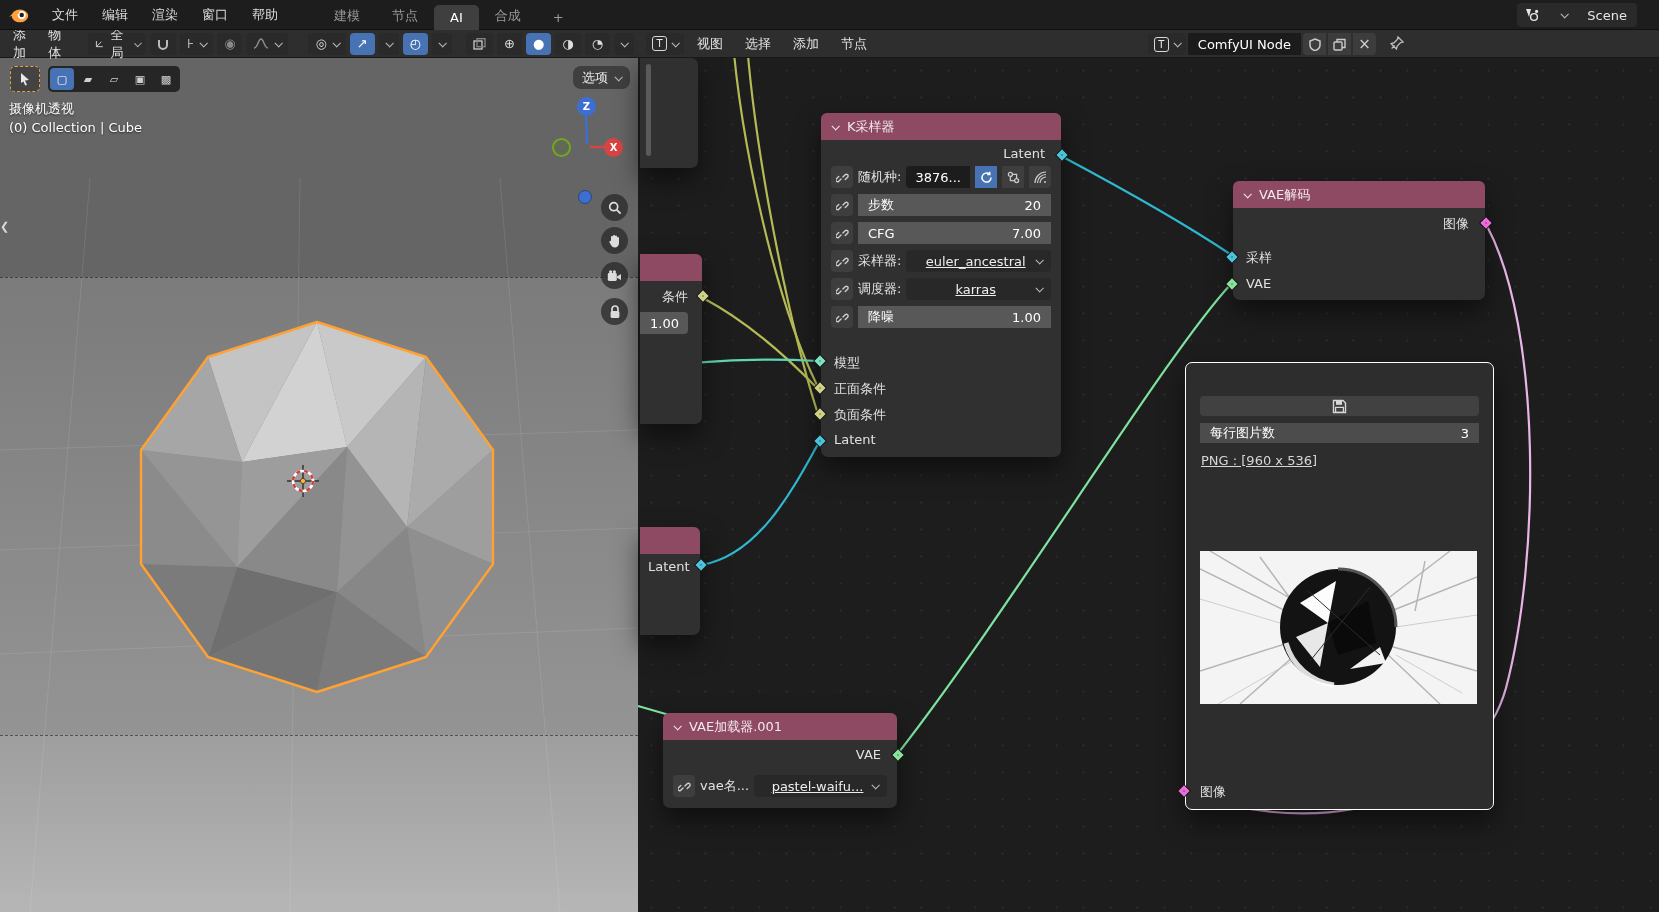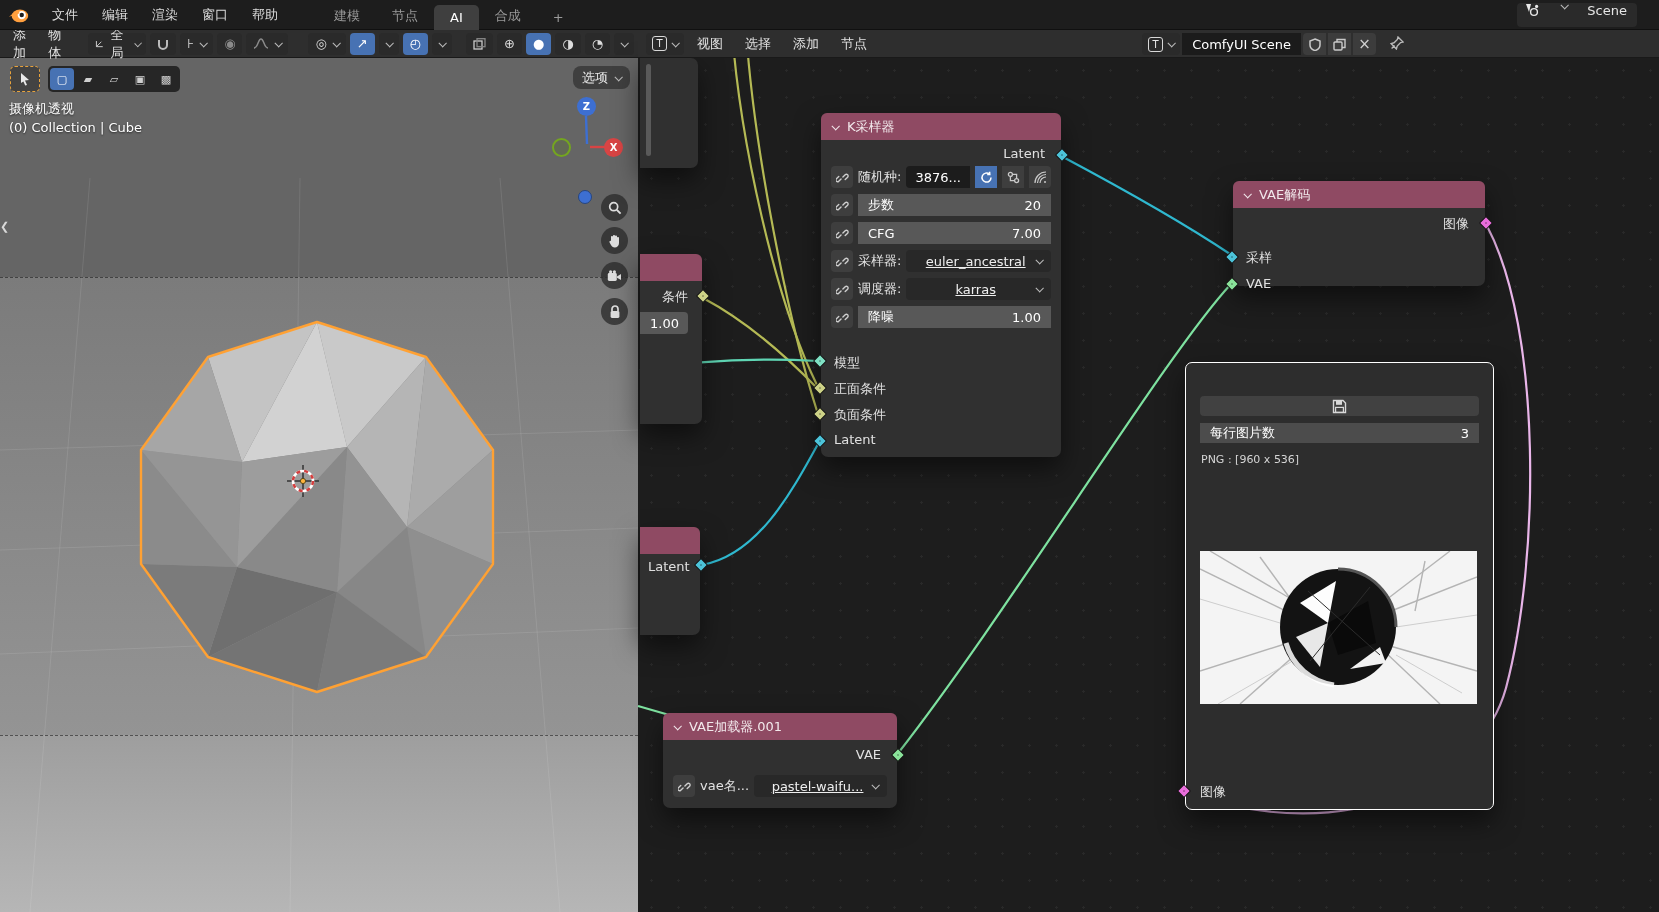--- a/index.html
+++ b/index.html
@@ -16,21 +16,21 @@
   html,body{background:#111;}
   .app{position:relative;width:1659px;height:912px;background:#1d1d1d;overflow:hidden;font-size:13px;color:var(--txt);}
 
   
   .topbar{position:absolute;left:0;top:0;width:1659px;height:30px;background:#1d1d1d;display:flex;align-items:center;border-bottom:1px solid #101010;}
   .blender-logo{width:22px;height:18px;margin:0 10px 0 8px;}
   .menu{padding:4px 12px;color:#dcdcdc;border-radius:4px;}
   .tabs{display:flex;align-items:flex-end;margin-left:28px;height:30px;}
   .tab{padding:5px 16px;color:#9a9a9a;font-size:13px;border-radius:5px 5px 0 0;}
   .tab.active{background:#3f3f3f;color:#ffffff;}
-  .scene-sel{position:absolute;right:22px;top:3px;display:flex;align-items:flex-start;height:24px;background:#2a2a2a;border-radius:4px;padding:0 10px 0 6px;gap:20px;}
+  .scene-sel{position:absolute;right:22px;top:3px;display:flex;align-items:center;height:24px;background:#2a2a2a;border-radius:4px;padding:0 10px 0 6px;gap:20px;}
   .scene-ico{width:18px;height:14px;}
   .cv{display:inline-block;width:6px;height:6px;border-right:1.6px solid #bbb;border-bottom:1.6px solid #bbb;transform:rotate(45deg) translateY(-1px);}
 
   
   .viewport{position:absolute;left:0;top:30px;width:638px;height:882px;overflow:hidden;background:#848484;}
   .vp-band-top{position:absolute;left:0;top:28px;width:100%;height:219px;background:#656565;}
   .vp-band-mid{position:absolute;left:0;top:247px;width:100%;height:458px;background:linear-gradient(#7b7b7b,#949494);}
   .vp-band-bot{position:absolute;left:0;top:705px;width:100%;height:177px;background:linear-gradient(#9e9e9e,#b6b6b6);}
   .cam-line{position:absolute;left:0;width:100%;border-top:1.5px dashed rgba(20,20,20,.55);}
   .vp-grid line{stroke:#ffffff;stroke-opacity:.10;}
@@ -72,21 +72,21 @@
   .srow{position:absolute;left:10px;right:10px;height:22px;display:flex;align-items:center;gap:5px;}
   .chain{width:22px;height:22px;background:#3e3e3e;border-radius:4px;flex:none;display:flex;align-items:center;justify-content:center;}
   .slider{flex:1;height:22px;background:var(--slider);border-radius:0;display:flex;align-items:center;justify-content:space-between;padding:0 10px;color:#fff;}
   .drop{flex:1;height:22px;background:var(--drop);border-radius:4px;display:flex;align-items:center;justify-content:space-between;padding:0 9px;color:#eee;text-decoration:underline;}
   .drop .c{text-align:center;flex:1;}
   .darkfield{height:22px;background:#1c1c1c;border-radius:4px 0 0 4px;display:flex;align-items:center;justify-content:center;color:#fff;}
   .sqbtn{width:22px;height:22px;background:#3e3e3e;display:flex;align-items:center;justify-content:center;flex:none;}
   .sqbtn.blue{background:var(--blue);}
   .lblout{color:#e3e3e3;white-space:nowrap;}
   .savebtn{position:absolute;left:14px;right:14px;height:20px;background:#414141;border-radius:4px;display:flex;align-items:center;justify-content:center;}
-  .info-text{position:absolute;left:15px;color:#d6d6d6;font-size:11px;}
+  .info-text{position:absolute;left:15px;color:#d6d6d6;font-size:13px;text-decoration:underline;}
   .scrollthumb{position:absolute;width:5px;border-radius:3px;background:#5a5a5a;z-index:20;}
 </style>
 </head>
 <body>
 
 <div class="app">
 
   <div class="topbar">
     <svg class="blender-logo" viewBox="0 0 24 18">
       <ellipse cx="13" cy="10" rx="9" ry="7" fill="#ff9f3e"></ellipse>
@@ -303,21 +303,21 @@
       <span class="vph-menu">视图</span>
       <span class="vph-menu">选择</span>
       <span class="vph-menu">添加</span>
       <span class="vph-menu">节点</span>
     </div>
     <div class="ed-right">
       <div class="tbox">
         <span class="tglyph">T</span>
           <span class="cv"></span>
       </div>
-      <div class="name-field">ComfyUI Scene</div>
+      <div class="name-field">ComfyUI Node</div>
       <div class="hbtn" style="border-radius:4px 0 0 4px">
         <svg width="12" height="13" viewBox="0 0 12 13">
             <path d="M6,1 L11,3 L11,7 C11,10 8.6,11.8 6,12.6 C3.4,11.8 1,10 1,7 L1,3 Z" fill="none" stroke="#c9c9c9" stroke-width="1.5"></path>
           </svg>
       </div>
       <div class="hbtn">
         <svg width="13" height="13" viewBox="0 0 13 13">
             <rect x="1" y="4" width="8" height="8" rx="1" fill="none" stroke="#c9c9c9" stroke-width="1.4"></rect>
             <path d="M4,4 L4,1.5 L12,1.5 L12,9.5 L9,9.5" fill="none" stroke="#c9c9c9" stroke-width="1.4"></path>
           </svg>
@@ -479,21 +479,21 @@
     <div class="orow" style="left:13px;top:293px">负面条件</div>
     <div class="sock" style="left:-6px;top:296px;background:#cdd287">
         <i></i>
       </div>
     <div class="orow" style="left:13px;top:319px">Latent</div>
     <div class="sock" style="left:-6px;top:323px;background:#4cc3d9">
         <i></i>
       </div>
   </div>
 
-  <div class="node" style="left:1233px;top:181px;width:252px;height:105px">
+  <div class="node" style="left:1233px;top:181px;width:252px;height:119px">
     <div class="nhead">
       <span class="cv"></span>
       <span>VAE解码</span>
     </div>
     <div class="orow" style="right:16px;top:34px">图像</div>
     <div class="sock" style="right:-6px;top:37px;background:#e96ddb">
         <i></i>
       </div>
     <div class="orow" style="left:13px;top:68px">采样</div>
     <div class="sock" style="left:-6px;top:71px;background:#4cc3d9">

